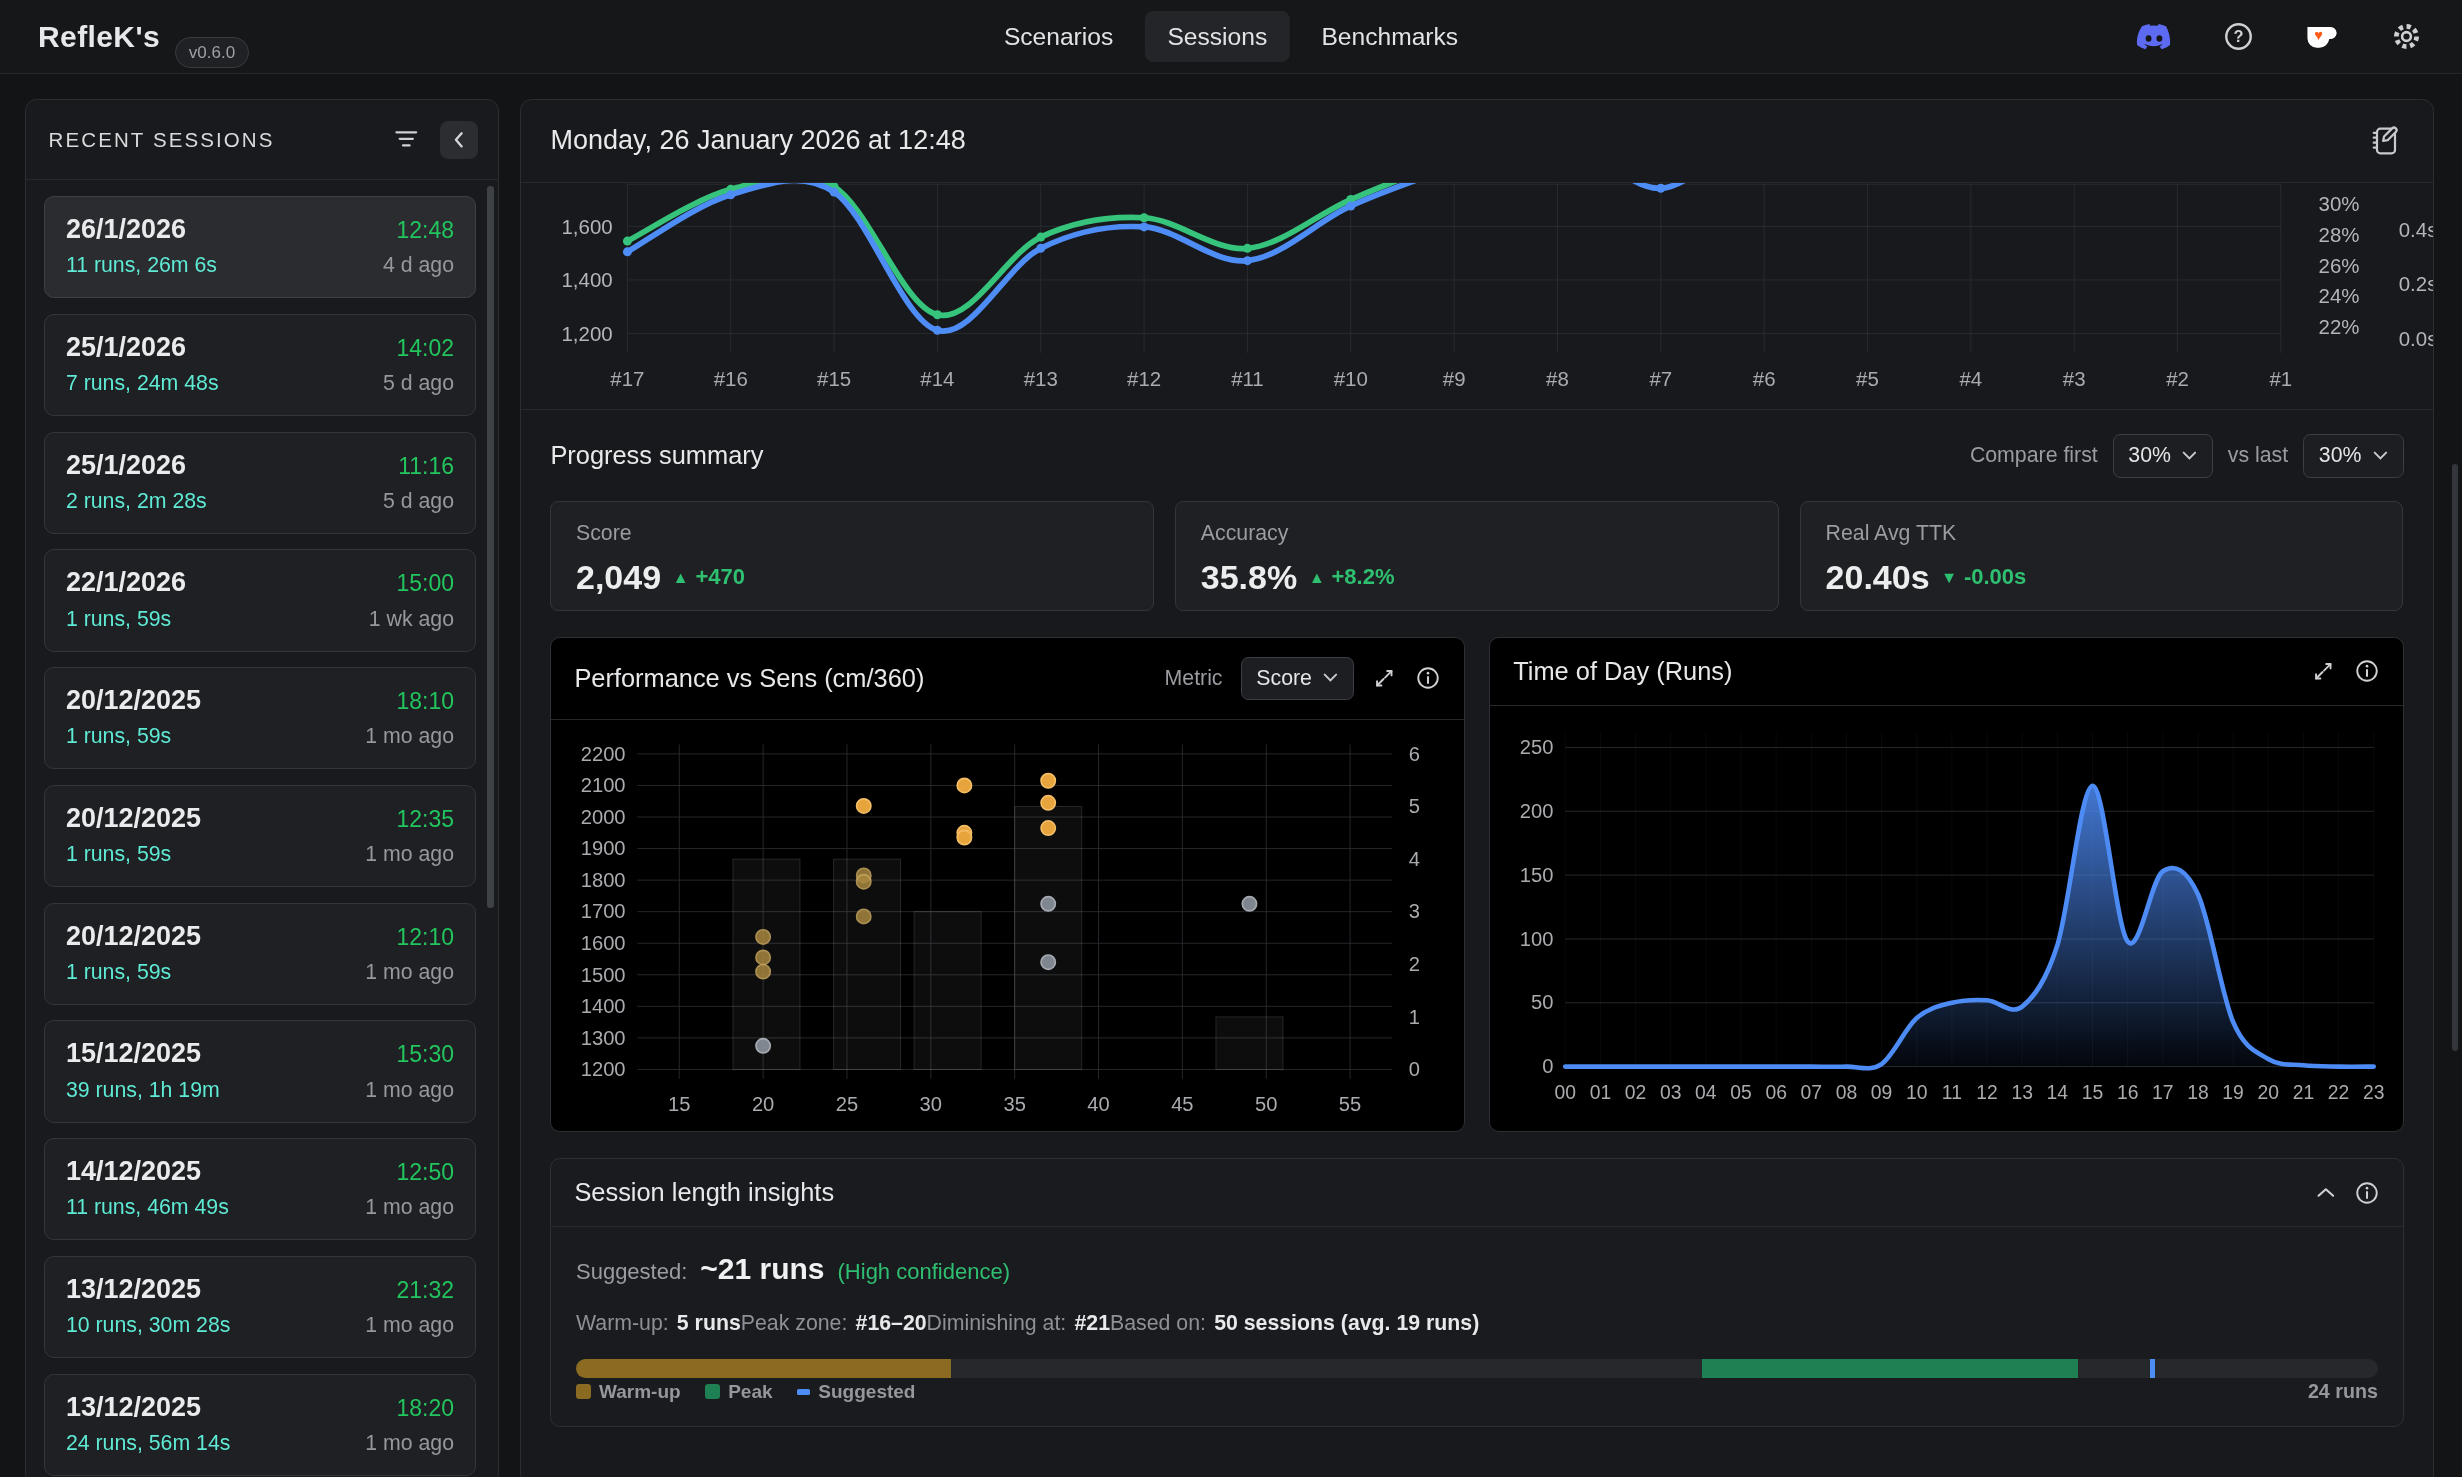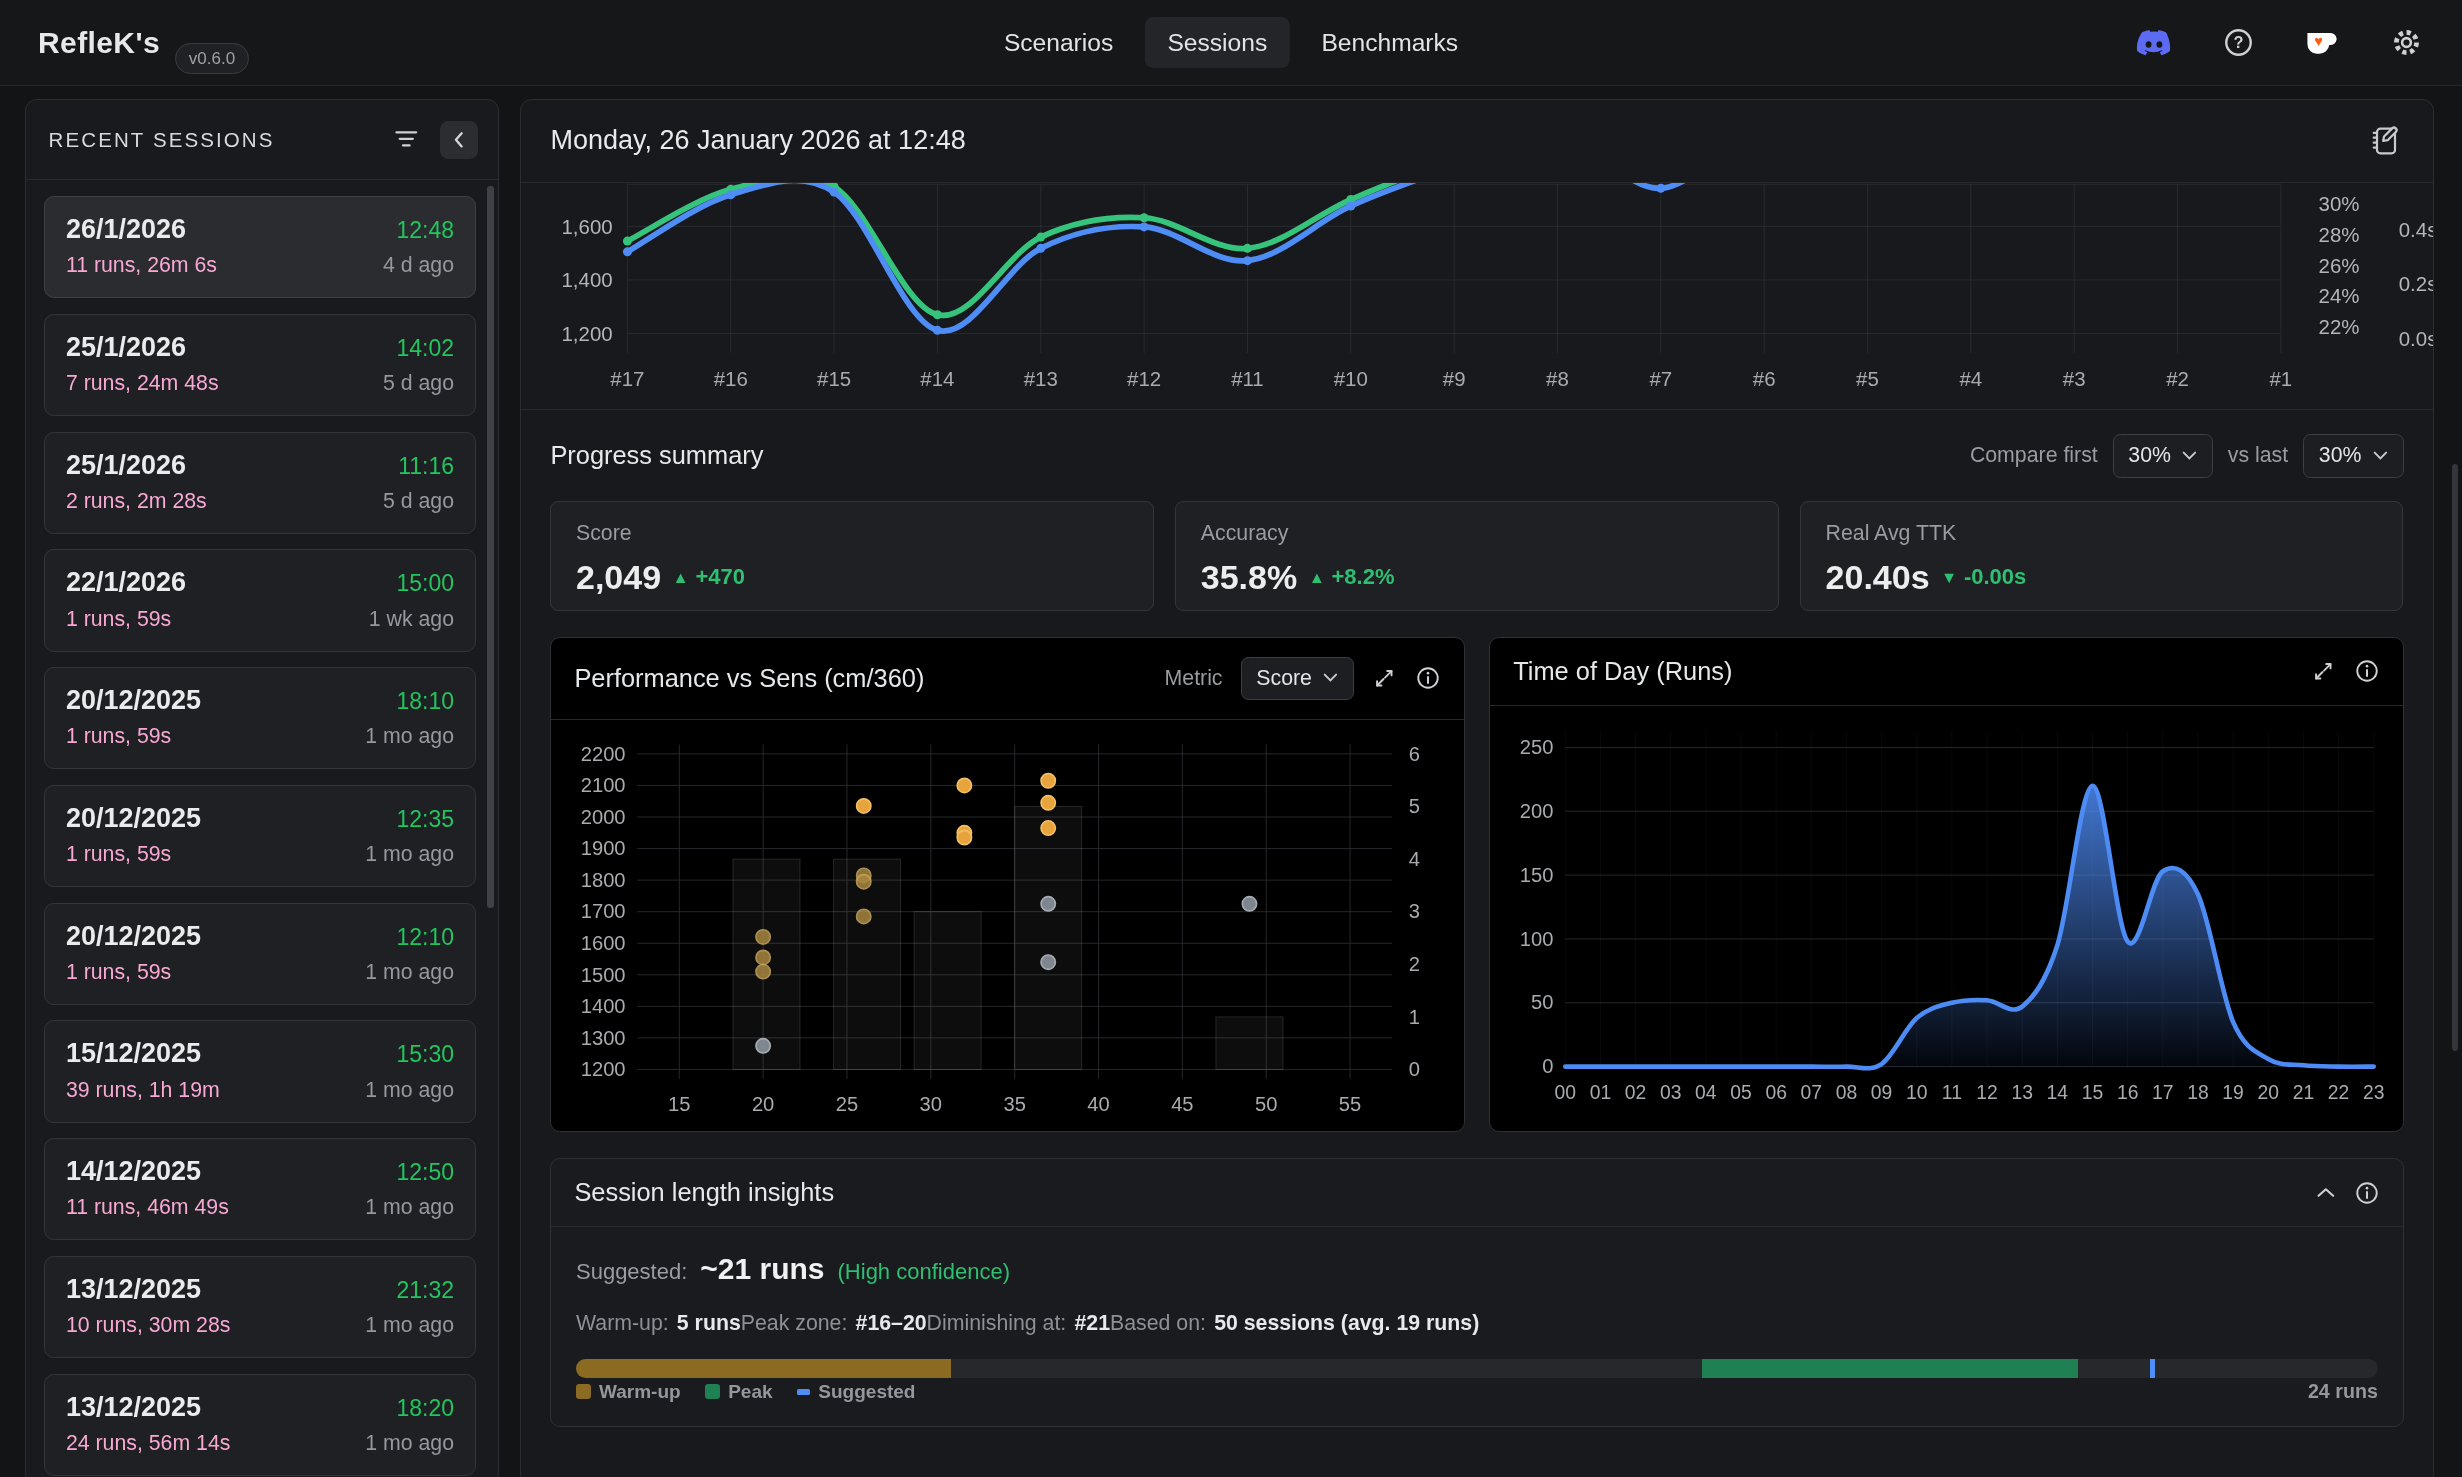--- a/index.html
+++ b/index.html
@@ -1,20 +1,20 @@
 <!DOCTYPE html>
 <html style="font-size:13px"><head>
 <meta charset="utf-8">
 <style>
   * { margin:0; padding:0; box-sizing:border-box; }
   html,body { width:2462px; height:1477px; overflow:hidden; background:#131416;
               font-family:"Liberation Sans", sans-serif; color:#e7e8ea; }
 
   
-  .app-header { height:86px; background:#161719; border-bottom:0.8px solid #26282b;
+  .app-header { height:74px; background:#161719; border-bottom:0.8px solid #26282b;
                 display:flex; align-items:center; padding:0 38px; position:relative; }
   .logo-wrap { display:flex; align-items:center; gap:14.8px; }
   .logo { font-size:30px; font-weight:700; letter-spacing:0.4px; }
   .version-badge { font-size:17px; color:#9fa1a5; border:0.8px solid #3a3c40; background:#1f2124;
                    border-radius:820px; padding:4.1px 13px;margin-top:32px; }
   .nav { position:absolute; left:50%; top:0; height:100%; transform:translateX(-50%);
          display:flex; align-items:center; gap:8.2px; }
   .nav-tab { font-size:24.6px; color:#e2e3e5; padding:11.5px 23px; border-radius:8.2px; cursor:pointer; }
   .nav-tab.active { background:#232528; }
   .header-icons { margin-left:auto; display:flex; align-items:center; gap:48px; }
@@ -31,21 +31,21 @@
   .s-title { flex:1; font-size:20.5px; letter-spacing:2.1px; color:#d9dadc; }
   .filter-icon { margin-right:21.3px; cursor:pointer; }
   .collapse-btn { width:38px; height:38px; border-radius:8.2px; background:#2b2d31; display:flex;
                   align-items:center; justify-content:center; cursor:pointer; }
   .session-list { padding:16.4px 21.3px 16.4px 18px; display:flex; flex-direction:column; gap:15.6px; }
   .session-item { border:0.8px solid #33363a; background:#1e2023; border-radius:9.8px; padding:17px 21.3px 19px; cursor:pointer; }
   .session-item.selected { background:#2a2c30; border-color:#3d4045; }
   .s-row { display:flex; justify-content:space-between; align-items:baseline; }
   .s-date { font-size:27px; font-weight:700; color:#eaebec; }
   .s-time { font-size:23px; color:#22c55e; }
-  .s-sub  { font-size:21.3px; color:#f9a8d4; margin-top:8.2px; }
+  .s-sub  { font-size:21.3px; color:#5eead4; margin-top:8.2px; }
   .s-ago  { font-size:21.3px; color:#96989d; }
   .s-scrollbar { position:absolute; right:4.1px; top:86px; width:6.6px; height:722px;
                  background:#3e4146; border-radius:3.3px; }
   .main-scrollbar { position:absolute; right:4.1px; top:464px; width:5.7px; height:587px;
                     background:#33363b; border-radius:3.3px; }
 
   
   .main { flex:1; display:flex; flex-direction:column; height:1387px; background:#18191c; }
   .m-head { display:flex; align-items:center; padding:22px 29.5px; border-bottom:0.8px solid #26282c; }
   .m-title { flex:1; font-size:27px; font-weight:500; color:#e8e9ea; }

